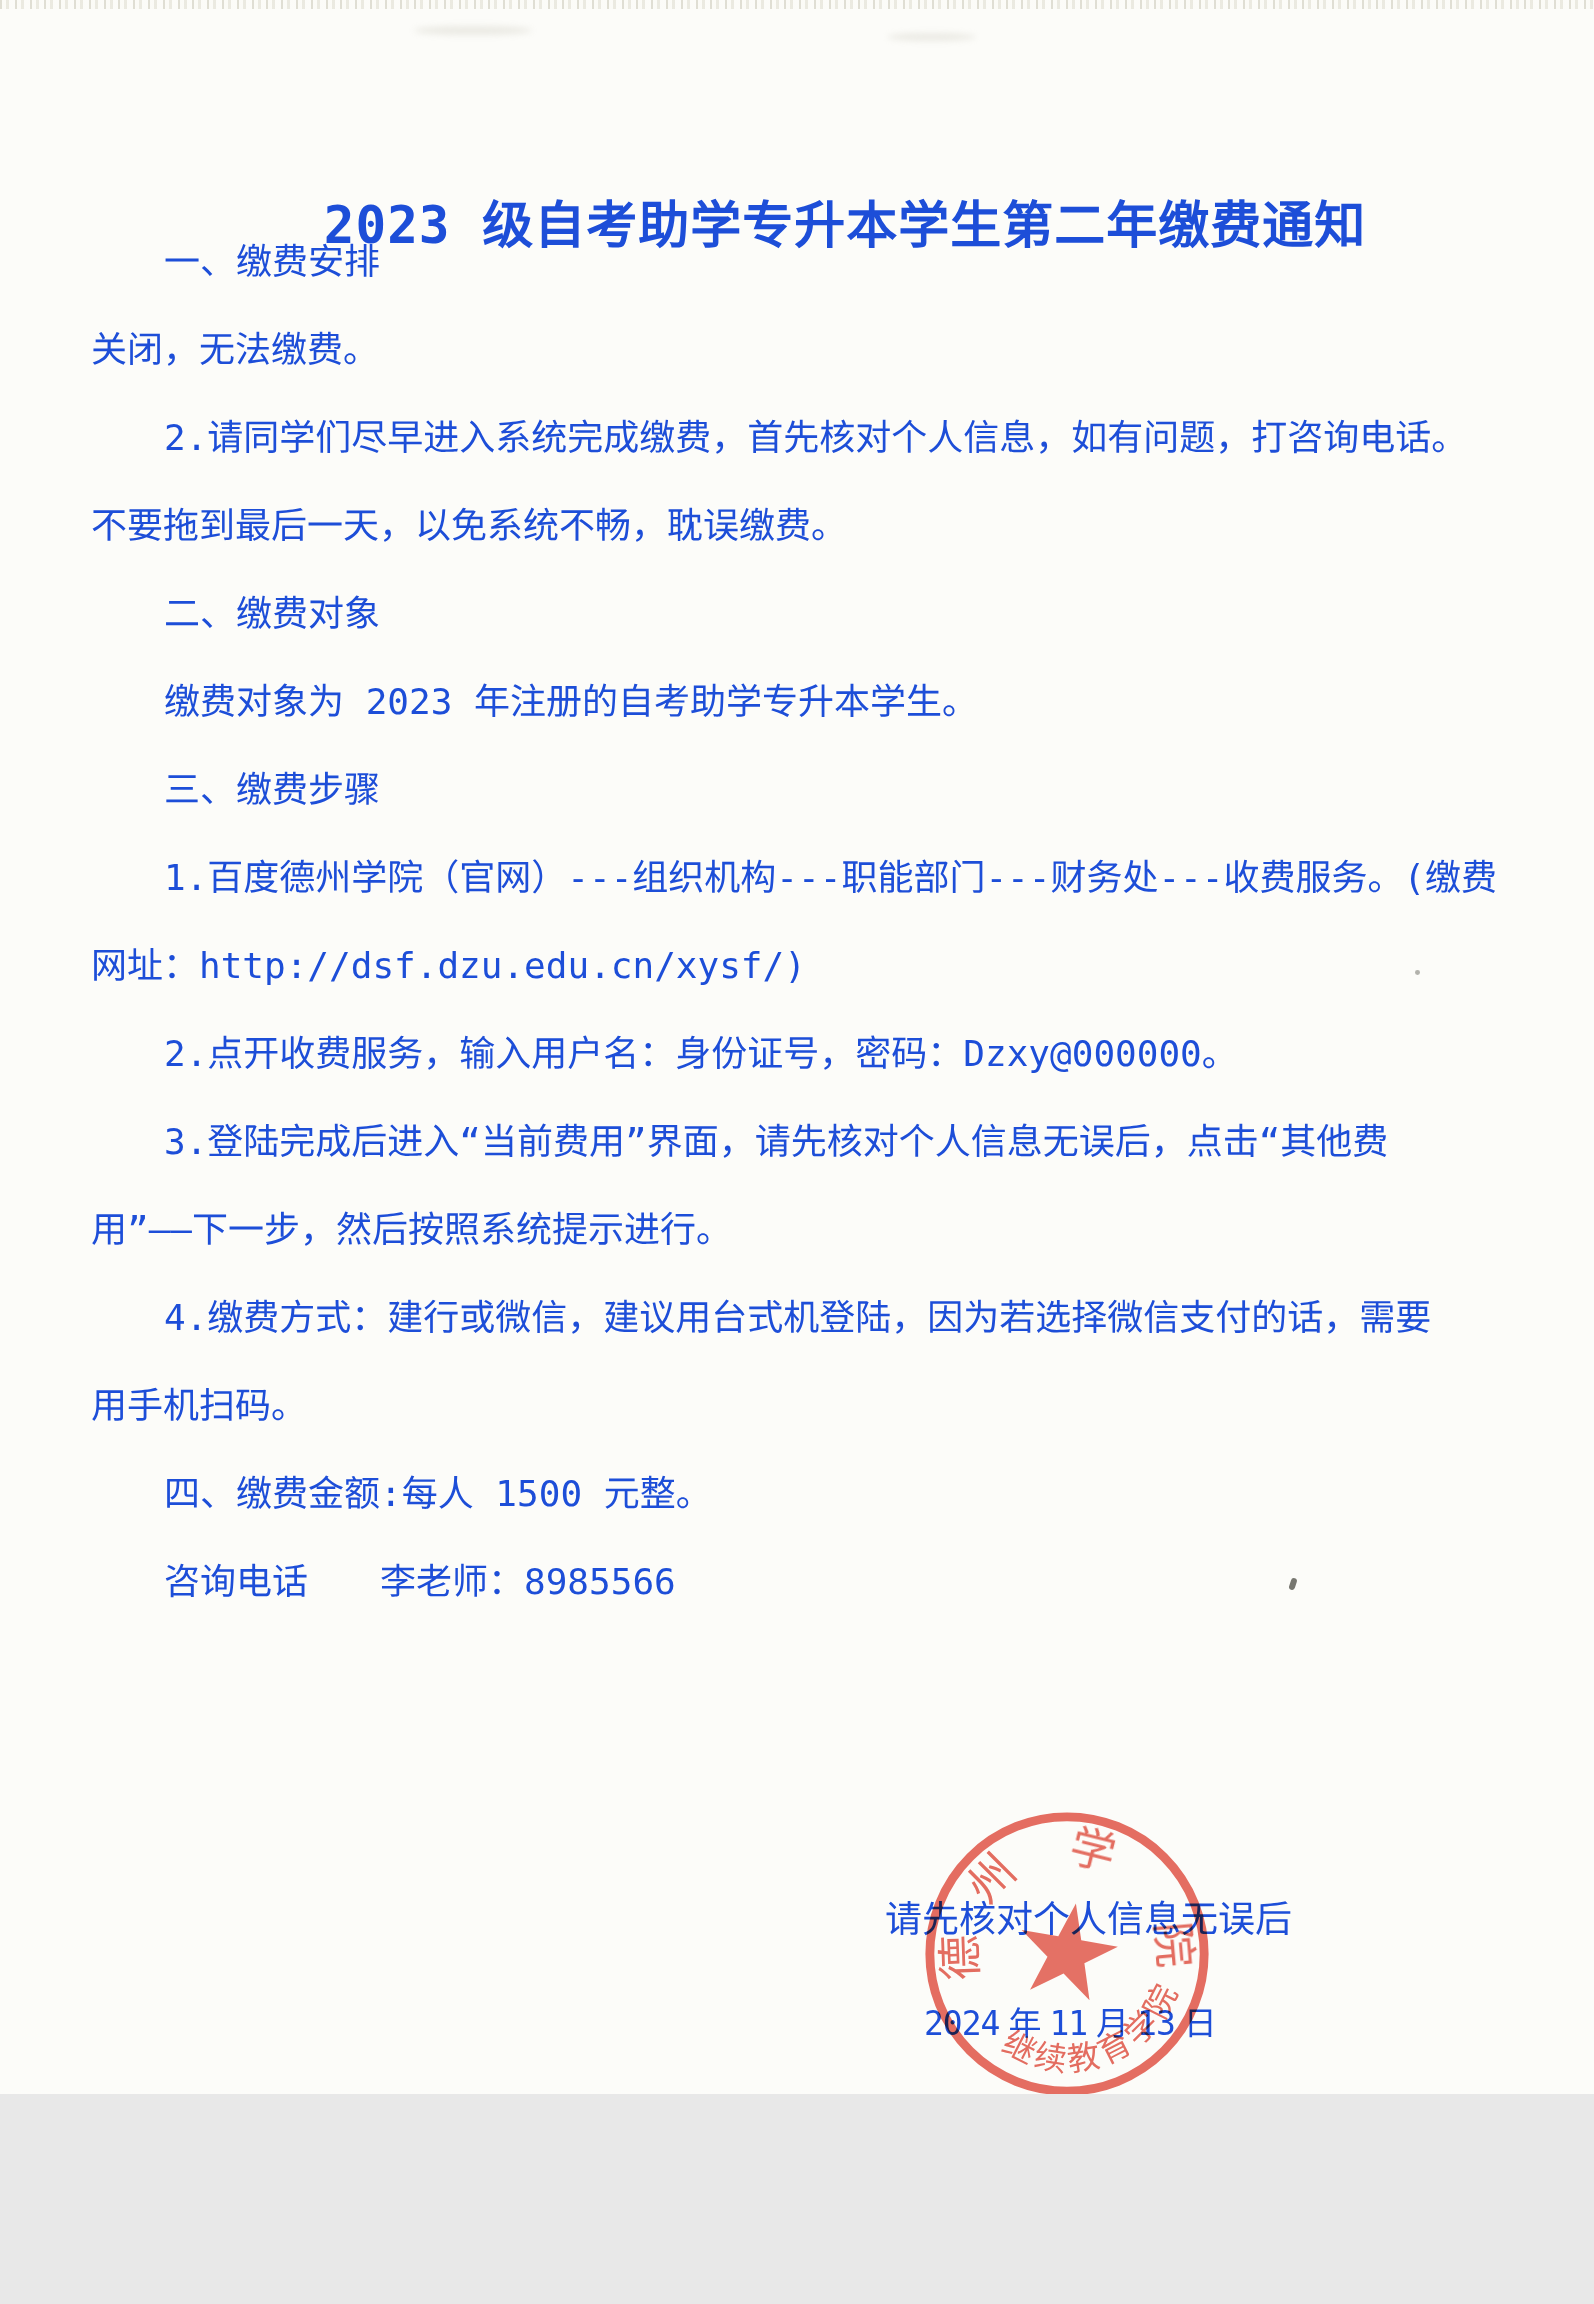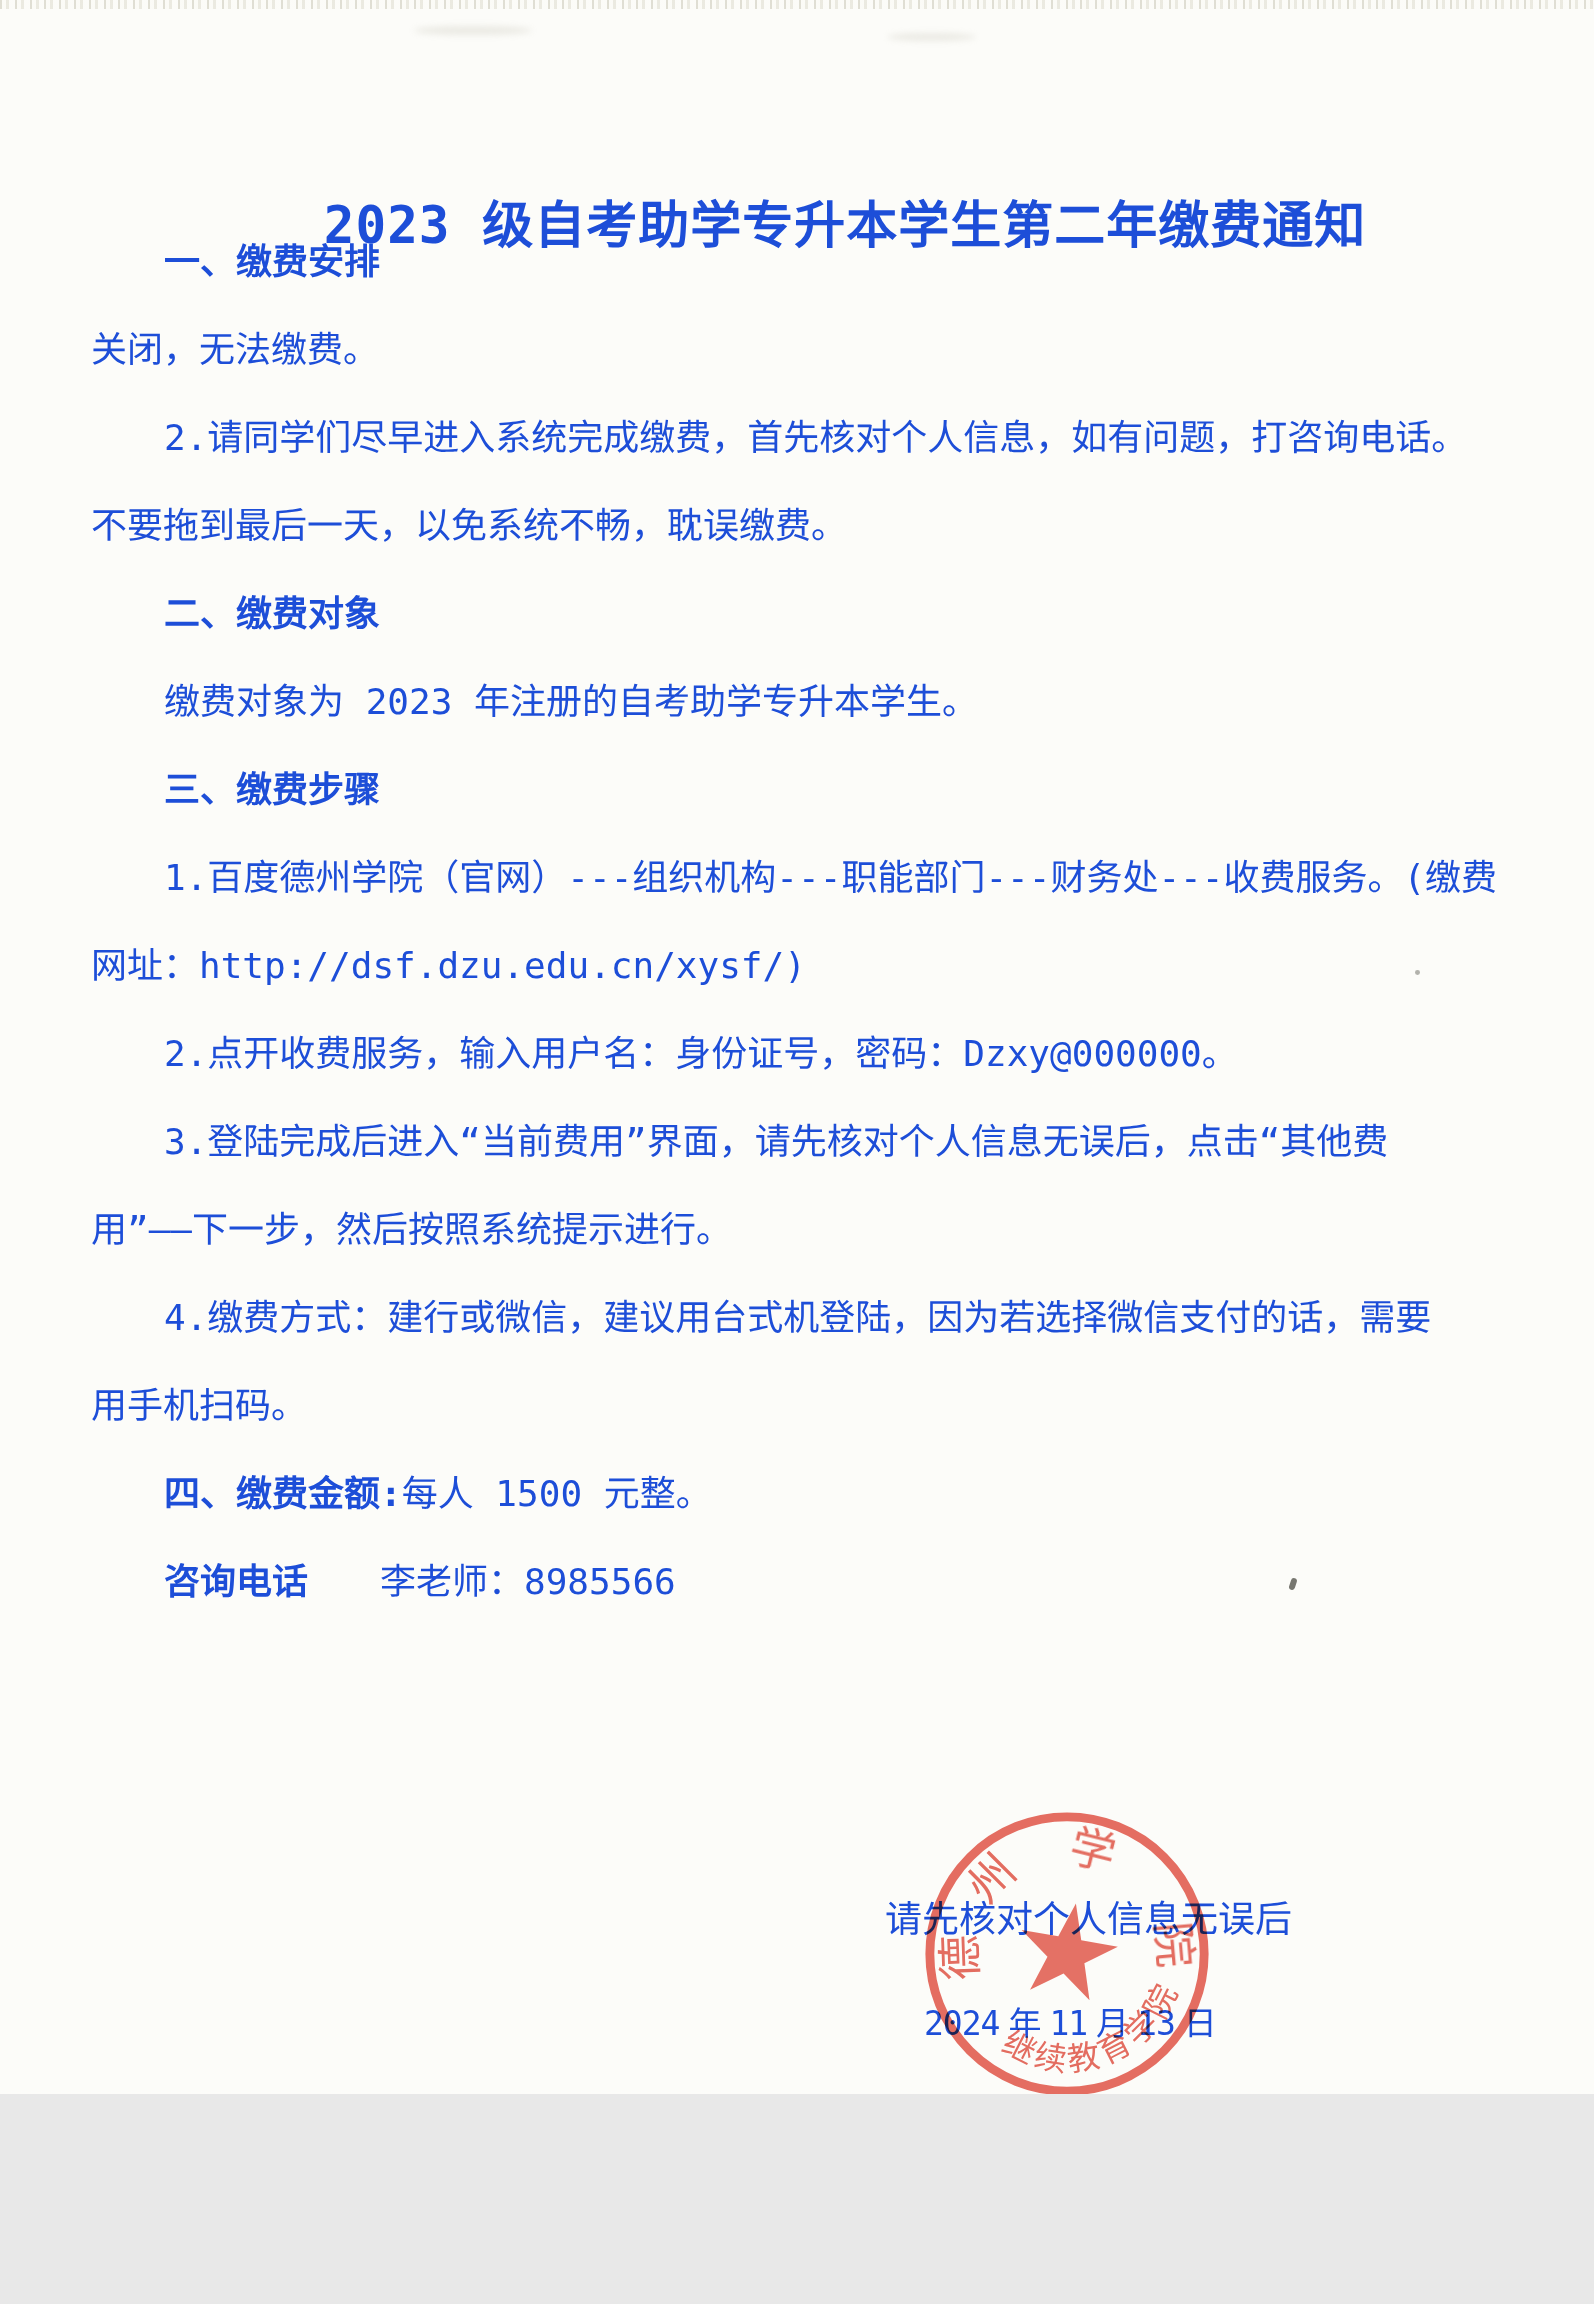--- a/index.html
+++ b/index.html
@@ -29,21 +29,21 @@
     font-size:51px;font-weight:700;
     letter-spacing:1px;
     white-space:pre;
   }
   .body-block{position:absolute;top:218px;left:91px;width:1458px;}
   .line{
     height:88px;line-height:88px;
     font-size:36px;
     white-space:pre;
   }
-  .line .b{font-weight:700;}
+  .line .b{font-weight:400;}
   .indent{text-indent:73px;}
   .sig-org{
     position:absolute;left:885px;top:1901px;
     font-size:37px;line-height:1;letter-spacing:0;white-space:pre;
   }
   .sig-date{
     position:absolute;left:924px;top:1992px;
     font-size:33px;line-height:1;word-spacing:-9.9px;letter-spacing:-1px;white-space:pre;margin-top:15px;
   }
   .seal{

